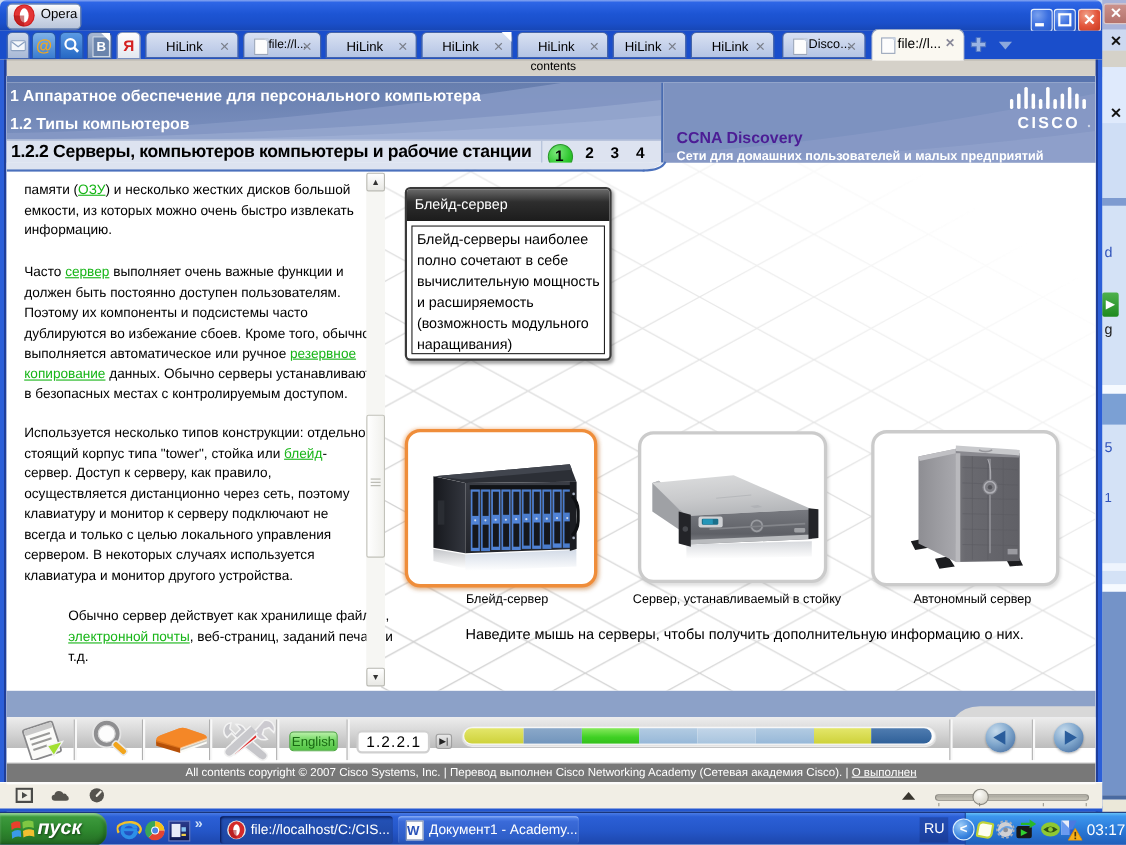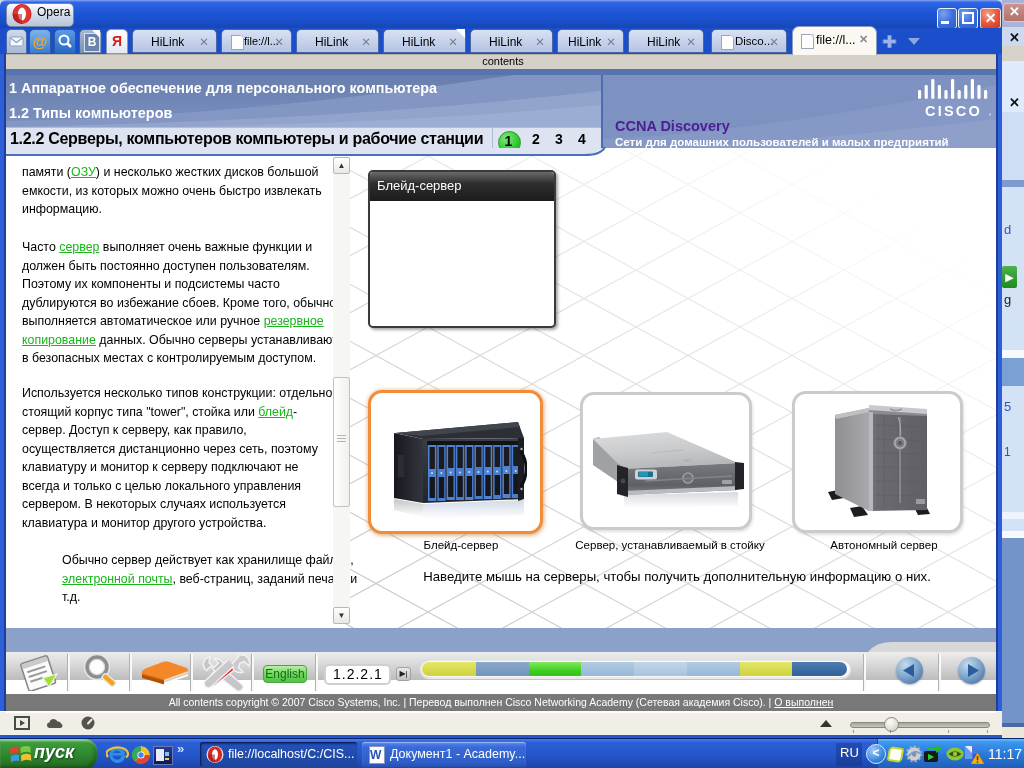--- a/index.html
+++ b/index.html
@@ -222,20 +222,21 @@
         <div class="a" style="left:0;top:0;width:17px;height:17px;background:linear-gradient(180deg,#fff,#e8e8e4);border:1px solid #b9b9b2;border-radius:2px;box-sizing:border-box;text-align:center;font-size:8px;line-height:15px;color:#333;">▲</div>
         <div class="a" style="left:0;top:220px;width:17px;height:130px;background:linear-gradient(90deg,#fff,#f0f0ec);border:1px solid #c2c2ba;border-radius:2px;box-sizing:border-box;"></div>
         <div class="a" style="left:4px;top:278px;width:9px;height:1px;background:#b5b5ad;"></div>
         <div class="a" style="left:4px;top:281px;width:9px;height:1px;background:#b5b5ad;"></div>
         <div class="a" style="left:4px;top:284px;width:9px;height:1px;background:#b5b5ad;"></div>
         <div class="a" style="left:0;top:450px;width:17px;height:17px;background:linear-gradient(180deg,#fff,#e8e8e4);border:1px solid #b9b9b2;border-radius:2px;box-sizing:border-box;text-align:center;font-size:8px;line-height:15px;color:#333;">▼</div>
       </div>
 
       <div class="a" id="tooltip" style="left:362px;top:22px;width:188px;height:158px;background:#fff;border:2px solid #3a3a3a;border-radius:5px;box-shadow:2px 2px 3px rgba(0,0,0,0.35);box-sizing:border-box;">
         <div class="a" style="left:0;top:0;width:184px;height:29px;background:linear-gradient(180deg,#6a6a6a,#2e2e2e 40%,#1c1c1c);border-radius:3px 3px 0 0;color:#fff;font-size:13px;line-height:27px;padding-left:7px;box-sizing:border-box;">Блейд-сервер</div>
+        <div class="a" style="left:4px;top:33px;width:176px;height:117px;border:1px solid #222;box-sizing:border-box;padding:2px 0 0 4px;font-size:13px;line-height:19px;color:#000;white-space:nowrap;">Блейд-серверы наиболее<br>полно сочетают в себе<br>вычислительную мощность<br>и расширяемость<br>(возможность модульного<br>наращивания)</div>
       </div>
 
       <div class="a" id="cards" style="left:0;top:0;width:990px;height:478px;">
 
         <div class="a" style="left:362px;top:242px;width:175px;height:144px;background:#fff;border:3px solid #ef8d3a;border-radius:14px;box-sizing:border-box;box-shadow:0 0 4px rgba(239,141,58,0.55),1px 2px 4px rgba(150,90,30,0.3);">
           <svg class="a" style="left:14px;top:24px;" width="142" height="106" viewBox="0 0 142 106">
             <defs>
               <linearGradient id="bladeF" x1="0" y1="0" x2="0" y2="1">
                     <stop offset="0" stop-color="#3a3d45"></stop>
                     <stop offset="1" stop-color="#23252b"></stop>
@@ -614,16 +615,16 @@
         <path d="M1 1 L8 1 L8 14 L1 14 Z" fill="#e8ecf8"></path>
         <path d="M8 1 L15 1 L8 14 Z" fill="#4a7ae0"></path>
         <path d="M1 1 L8 8 L8 14 L1 14 Z" fill="#6a9af0"></path>
         <path d="M9 9 L15 9 L15 14 L9 14 Z" fill="#2a5ac8"></path>
       </svg>
   <svg class="a" style="left:971px;top:14px;" width="13" height="11" viewBox="0 0 13 11">
         <path d="M6.5 0 L13 11 L0 11 Z" fill="#f8b018" stroke="#d88808" stroke-width="0.8"></path>
         <rect x="5.8" y="3.2" width="1.5" height="4.2" fill="#503808"></rect>
         <rect x="5.8" y="8.4" width="1.5" height="1.5" fill="#503808"></rect>
       </svg>
-  <div class="a" style="left:988px;top:7px;color:#fff;font-size:14px;">11:17</div>
+  <div class="a" style="left:988px;top:7px;color:#fff;font-size:14px;">03:17</div>
 </div>
 
 </div>
 
 </body></html>

